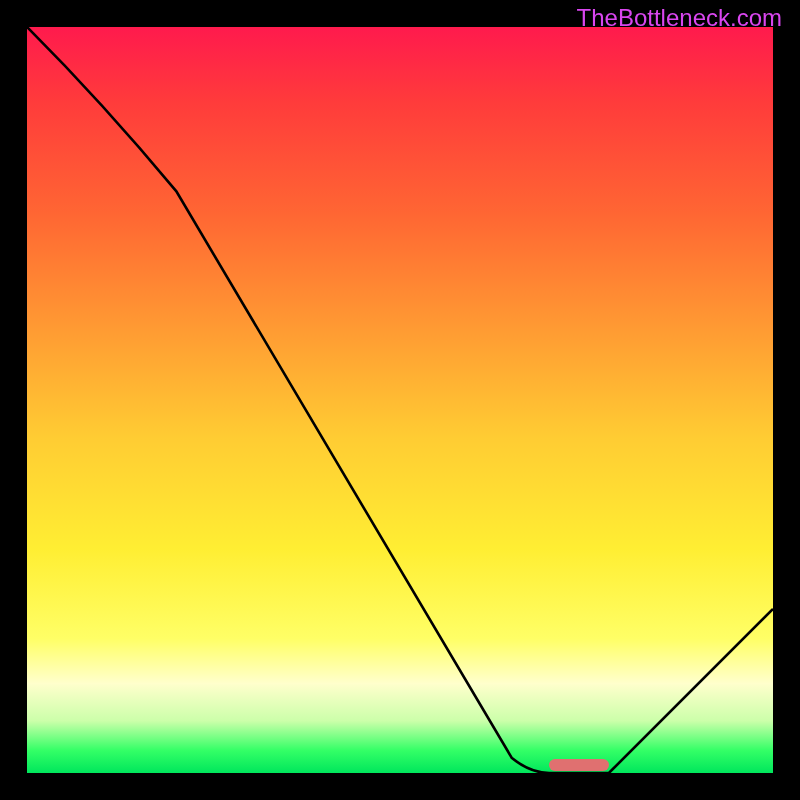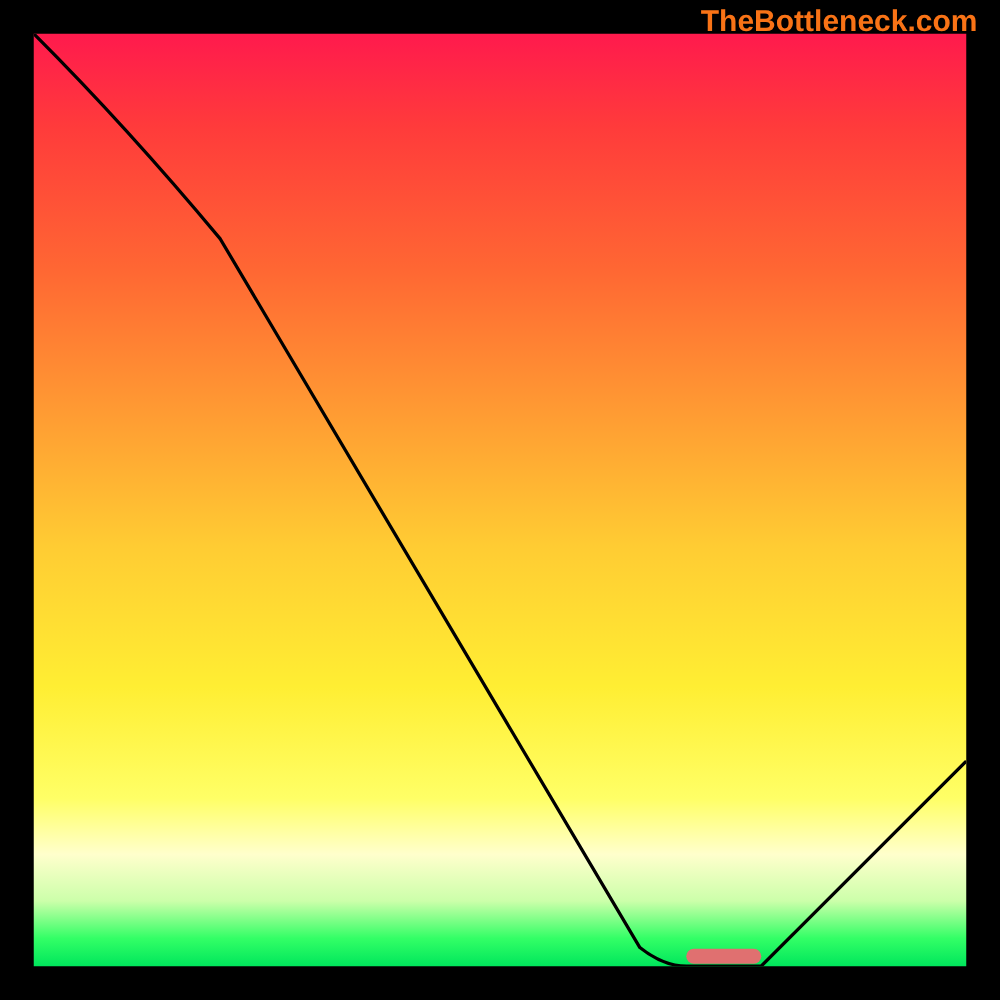--- a/index.html
+++ b/index.html
@@ -8,23 +8,23 @@
     width: 800px;
     height: 800px;
     background: black;
     position: relative;
     font-family: Arial, sans-serif;
   }
   .watermark {
     position: absolute;
     top: 4px;
     right: 18px;
-    color: #f97316;
+    color: #d946ef;
     font-size: 24px;
-    font-weight: bold;
+    font-weight: normal;
     z-index: 10;
   }
   .plot-area {
     position: absolute;
     left: 27px;
     top: 27px;
     width: 746px;
     height: 746px;
     background: linear-gradient(to bottom,
       #ff1a4d 0%,

